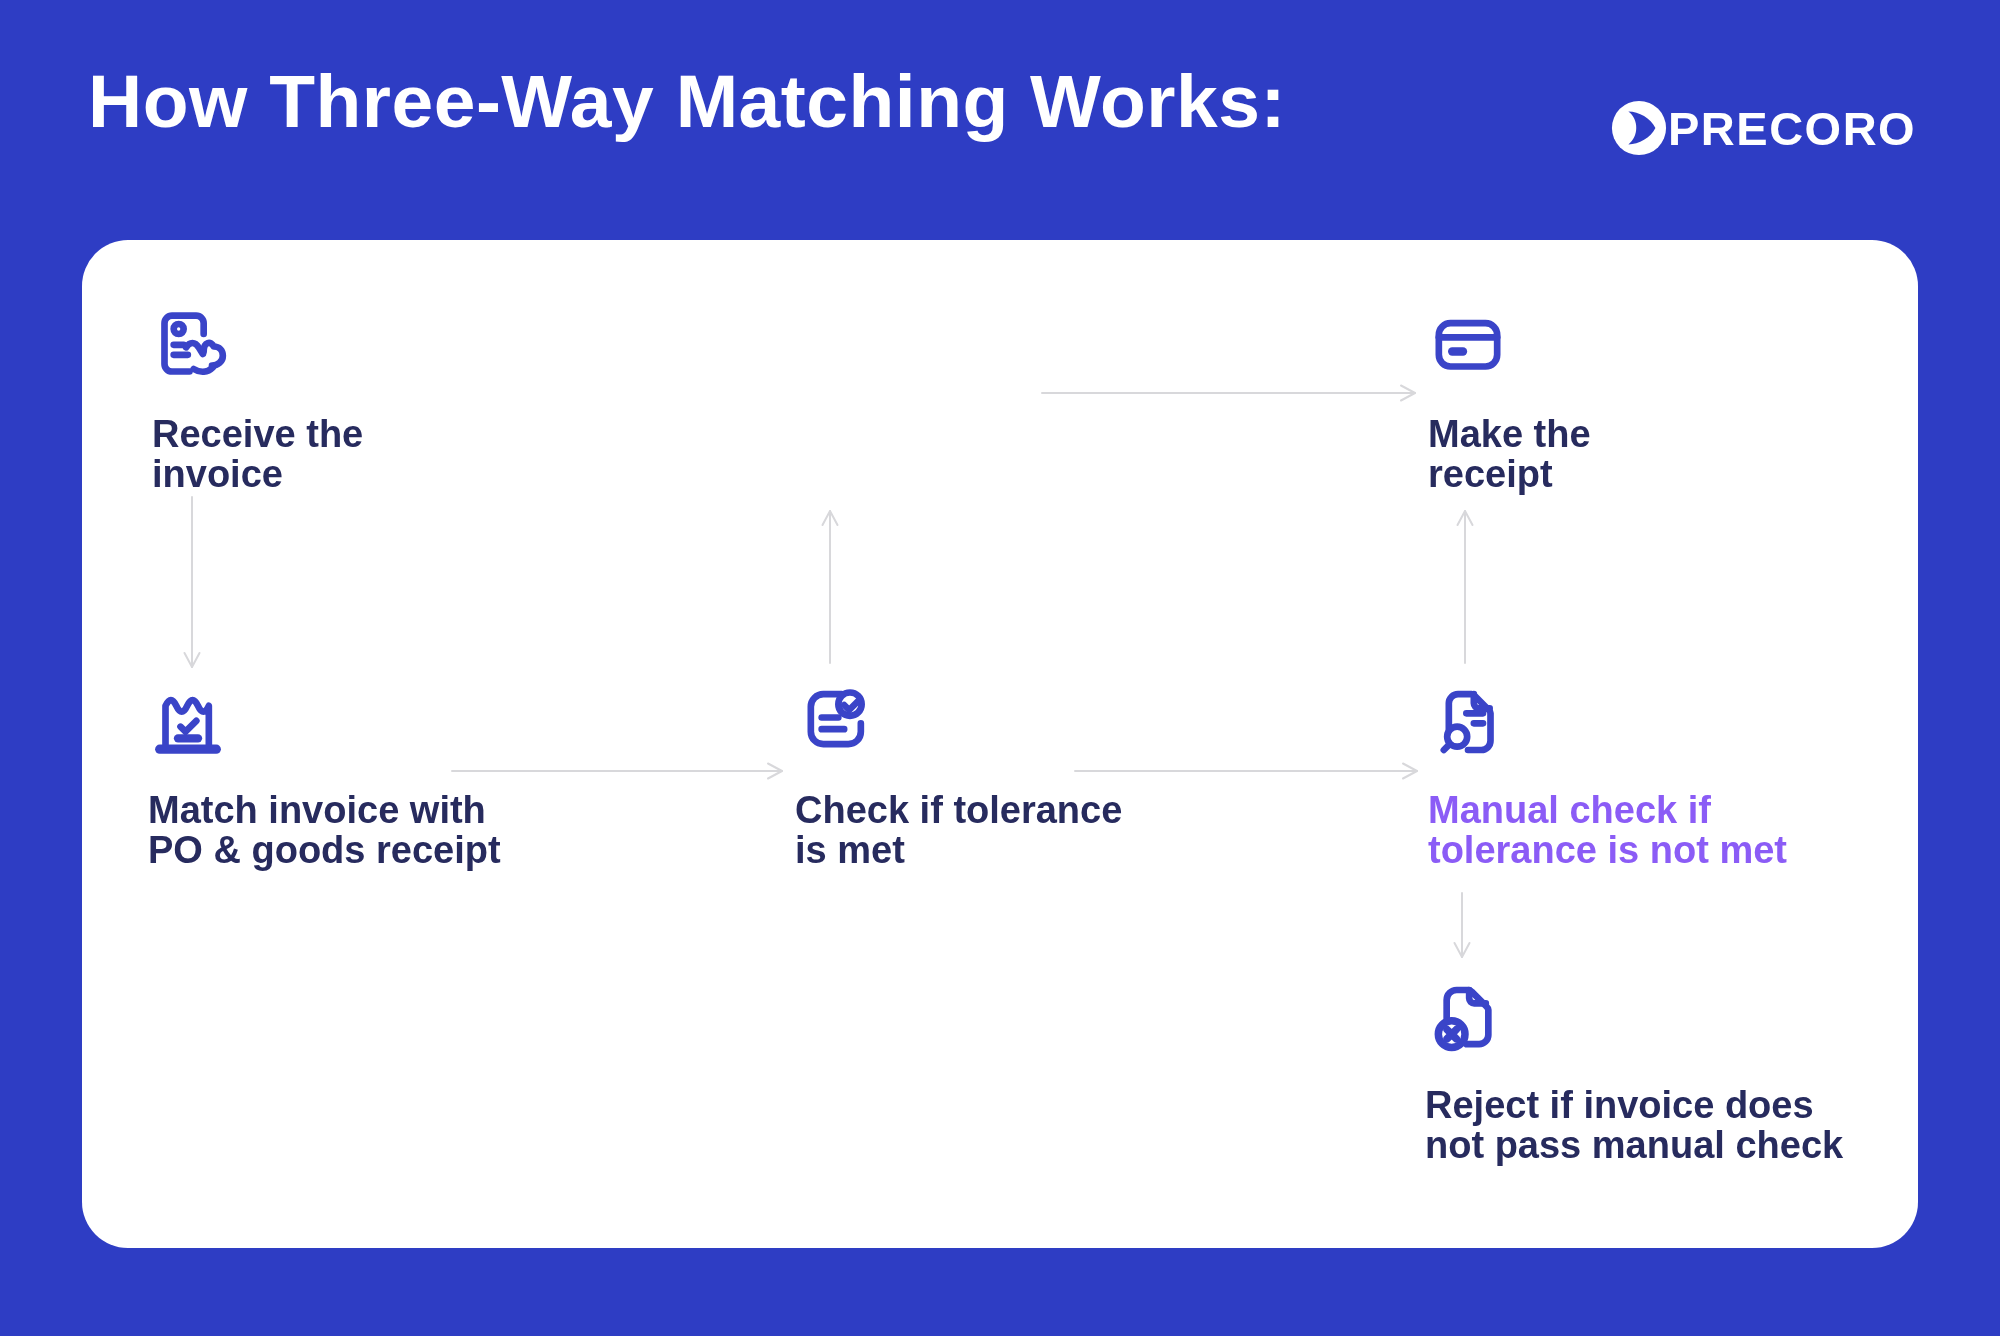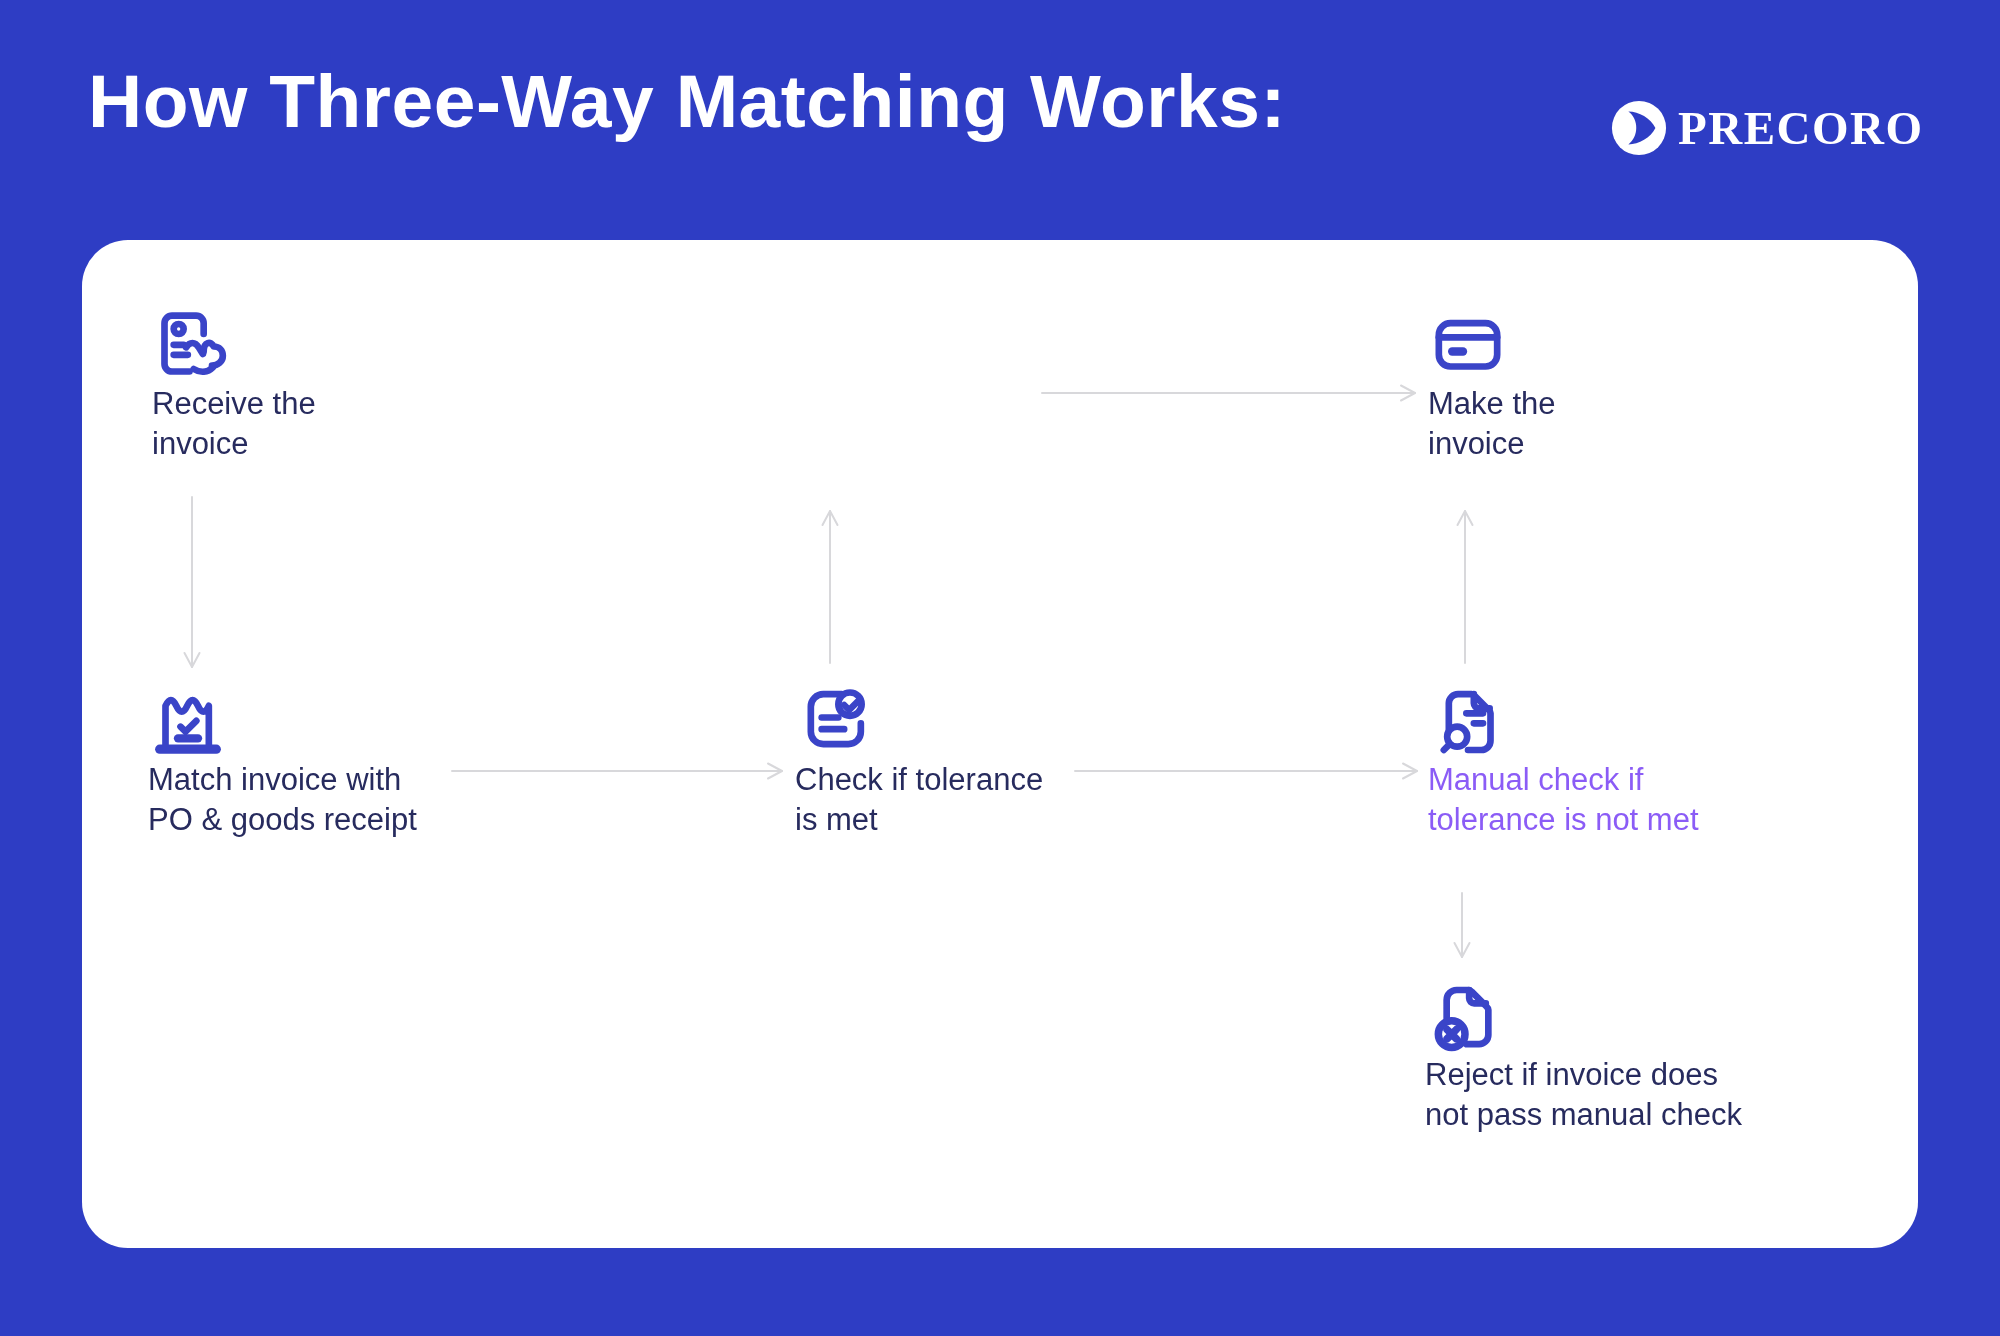--- a/index.html
+++ b/index.html
@@ -7,35 +7,35 @@
     position:relative; width:2000px; height:1336px;
     background:#2E3DC4; overflow:hidden;
     font-family:"Liberation Sans", sans-serif;
   }
   .title{
     position:absolute; left:88px; top:58px; margin:0;
     font-size:75px; font-weight:700; color:#ffffff; letter-spacing:0.5px;
   }
   .logo{
     position:absolute; left:1610px; top:99px;
-    display:flex; align-items:center; gap:10px;font-family:Liberation Serif, serif;
+    display:flex; align-items:center; 
   }
   .logo-mark{width:58px; height:58px; display:block;}
   .logo-text{
     color:#ffffff; font-size:47px; font-weight:700; letter-spacing:1.5px;
   }
   .card{
     position:absolute; left:82px; top:240px; width:1836px; height:1008px;
     background:#ffffff; border-radius:46px;
   }
   .step{position:absolute; width:420px;}
   .step-icon{width:80px; height:80px; display:block; color:#3A44C8;}
   .step-icon *{vector-effect:none;}
   .step-label{
-    font-size:31px; line-height:40px; font-weight:400;
+    margin-top:30px; font-size:38px; line-height:40px; font-weight:700;
     color:#272B5E; white-space:pre-line;
   }
   .step--emphasis .step-label{color:#8b5cf6;}
   .arrow{position:absolute; display:block; overflow:visible;}
   .arrow line, .arrow polyline{
     stroke:#D8D8DB; stroke-width:2; fill:none;
     stroke-linecap:round; stroke-linejoin:round;
   }
   .ic{fill:none; stroke:currentColor; stroke-width:8;
       stroke-linecap:round; stroke-linejoin:round;}
@@ -71,21 +71,21 @@
     </div>
 
 
     <div class="step" style="left:1346px; top:64px;">
       <svg class="step-icon ic" viewBox="0 0 96 96">
         <rect x="13" y="23" width="70" height="52" rx="14"></rect>
         <path d="M13 40 h70"></path>
         <path d="M29 57 h13" stroke-width="10"></path>
       </svg>
       <div class="step-label">Make the
-invoice</div>
+receipt</div>
     </div>
 
     <div class="step" style="left:66px; top:440px;">
       <svg class="step-icon ic" viewBox="0 0 96 96">
         <path d="M21 82 V31 q6.5 -14 13 0 q6.5 14 13 0 q6.5 -14 13 0 q6.5 14 13 0 V82"></path>
         <path d="M14 83 h68" stroke-width="11"></path>
         <path d="M39 56 l6 6 l13 -13"></path>
         <path d="M36 70 h24" stroke-width="10"></path>
       </svg>
       <div class="step-label">Match invoice with

